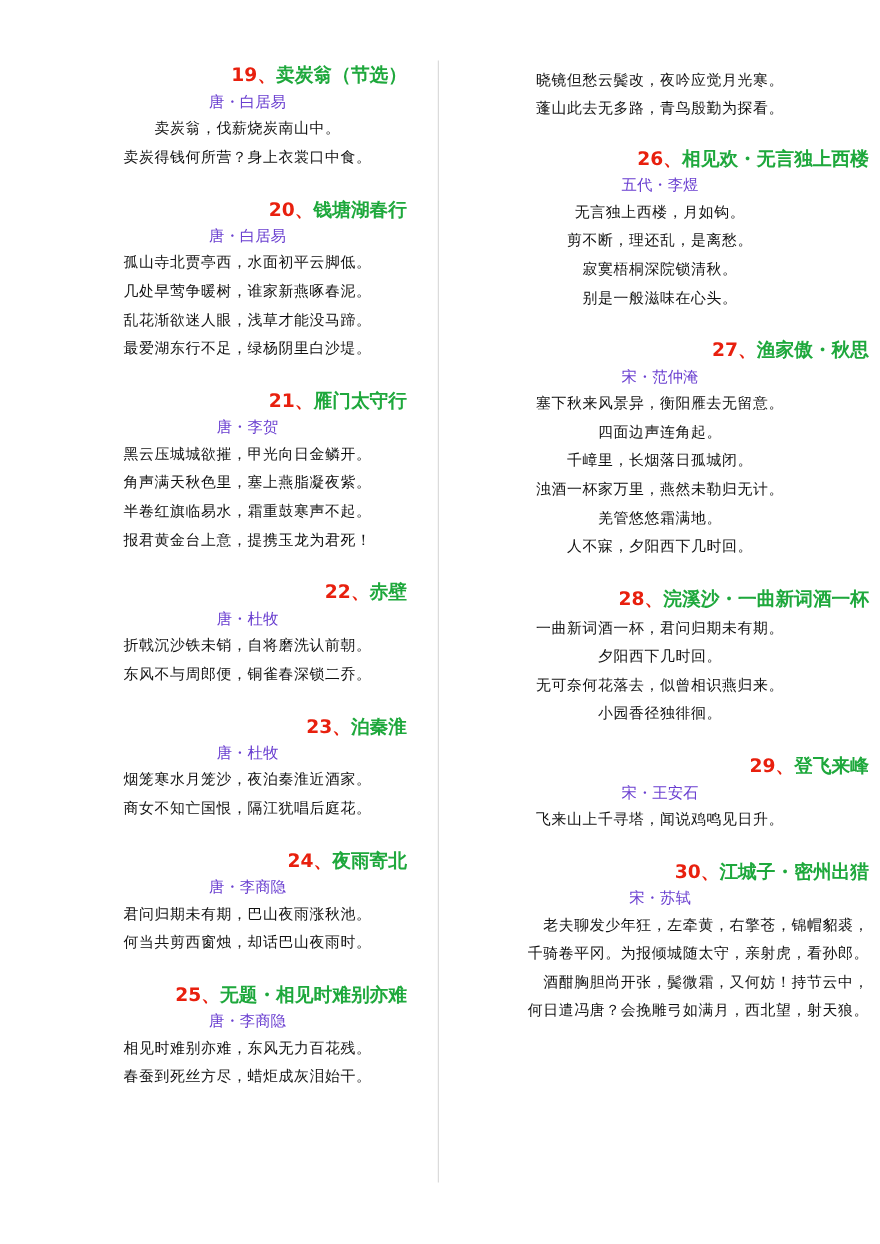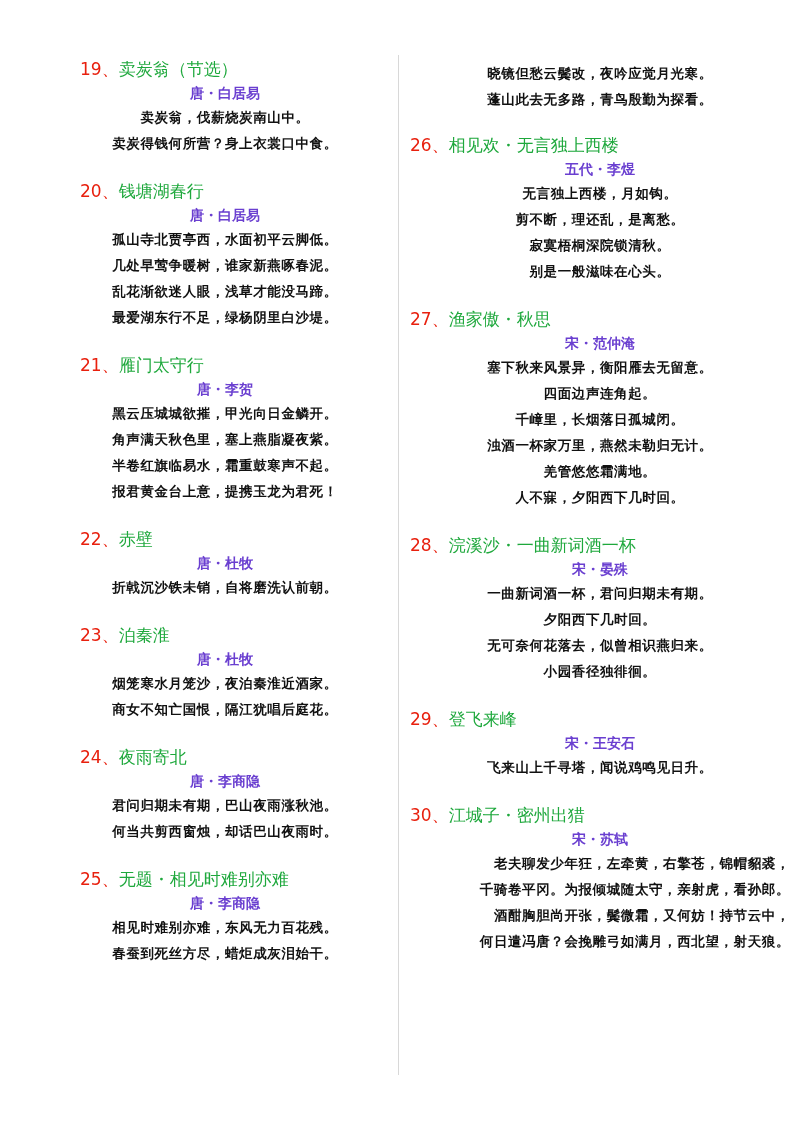--- a/index.html
+++ b/index.html
@@ -3,27 +3,27 @@
 <meta charset="utf-8">
 <style>
   html, body { margin: 0; padding: 0; background: #ffffff; }
   body { width: 800px; height: 1131px; position: relative; overflow: hidden;
          font-family: "DejaVu Serif", "Liberation Serif", serif; color: #111; }
   .col { position: absolute; top: 56px; }
   .col-left { left: 80px; width: 290px; }
   .col-right { left: 410px; width: 380px; }
   .divider { position: absolute; left: 398px; top: 55px; width: 1px; height: 1020px; background: #d8d8d8; }
   .poem { margin: 0; }
-  .title { text-align: left; font-family: "DejaVu Sans", "Liberation Sans", sans-serif;
-           font-weight: normal; font-size: 17px; line-height: 26px; height: 26px; white-space: nowrap; }
+  .title { text-align: right; font-family: "DejaVu Sans", "Liberation Sans", sans-serif;
+           font-weight: bold; font-size: 17px; line-height: 26px; height: 26px; white-space: nowrap; }
   .num { color: #e8200e; }
   .name { color: #1ea83c; }
   .author { text-align: center; font-family: "DejaVu Sans", "Liberation Sans", sans-serif;
-            font-size: 14px; line-height: 22px; color: #6a3fd0; white-space: nowrap; font-weight: bold; }
-  .line { font-size: 13.5px; line-height: 26px; white-space: nowrap; letter-spacing: 0.6px; font-weight: bold; }
+            font-size: 14px; line-height: 22px; color: #6a3fd0; white-space: nowrap; }
+  .line { font-size: 13.5px; line-height: 26px; white-space: nowrap; letter-spacing: 0.6px; }
   .line.center { text-align: center; }
   .line.left { text-align: right; }
 </style>
 </head>
 <body>
 
 <div class="divider"></div>
 
 <div class="col col-left">
 
@@ -52,20 +52,21 @@
     <div class="line center">角声满天秋色里，塞上燕脂凝夜紫。</div>
     <div class="line center">半卷红旗临易水，霜重鼓寒声不起。</div>
     <div class="line center">报君黄金台上意，提携玉龙为君死！</div>
   </div>
   <div style="height:22px"></div>
 
   <div class="poem">
     <div class="title"><span class="num">22、</span><span class="name">赤壁</span></div>
     <div class="author">唐・杜牧</div>
     <div class="line center">折戟沉沙铁未销，自将磨洗认前朝。</div>
+    <div class="line center">东风不与周郎便，铜雀春深锁二乔。</div>
   </div>
   <div style="height:22px"></div>
 
   <div class="poem">
     <div class="title"><span class="num">23、</span><span class="name">泊秦淮</span></div>
     <div class="author">唐・杜牧</div>
     <div class="line center">烟笼寒水月笼沙，夜泊秦淮近酒家。</div>
     <div class="line center">商女不知亡国恨，隔江犹唱后庭花。</div>
   </div>
   <div style="height:22px"></div>
@@ -111,21 +112,20 @@
     <div class="line center">四面边声连角起。</div>
     <div class="line center">千嶂里，长烟落日孤城闭。</div>
     <div class="line center">浊酒一杯家万里，燕然未勒归无计。</div>
     <div class="line center">羌管悠悠霜满地。</div>
     <div class="line center">人不寐，夕阳西下几时回。</div>
   </div>
   <div style="height:22px"></div>
 
   <div class="poem">
     <div class="title"><span class="num">28、</span><span class="name">浣溪沙・一曲新词酒一杯</span></div>
-    <div class="author">宋・晏殊</div>
     <div class="line center">一曲新词酒一杯，君问归期未有期。</div>
     <div class="line center">夕阳西下几时回。</div>
     <div class="line center">无可奈何花落去，似曾相识燕归来。</div>
     <div class="line center">小园香径独徘徊。</div>
   </div>
   <div style="height:22px"></div>
 
   <div class="poem">
     <div class="title"><span class="num">29、</span><span class="name">登飞来峰</span></div>
     <div class="author">宋・王安石</div>

